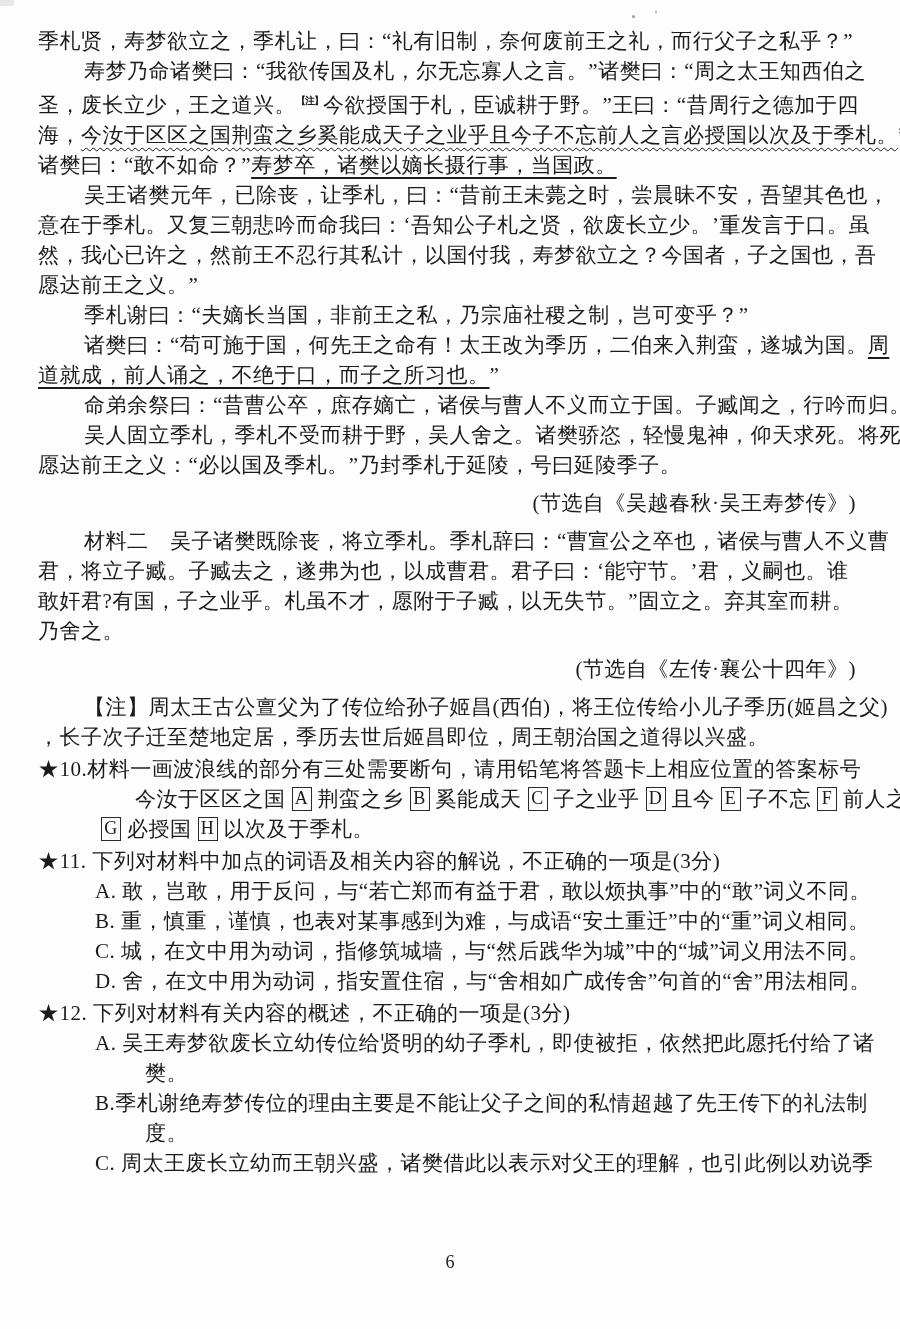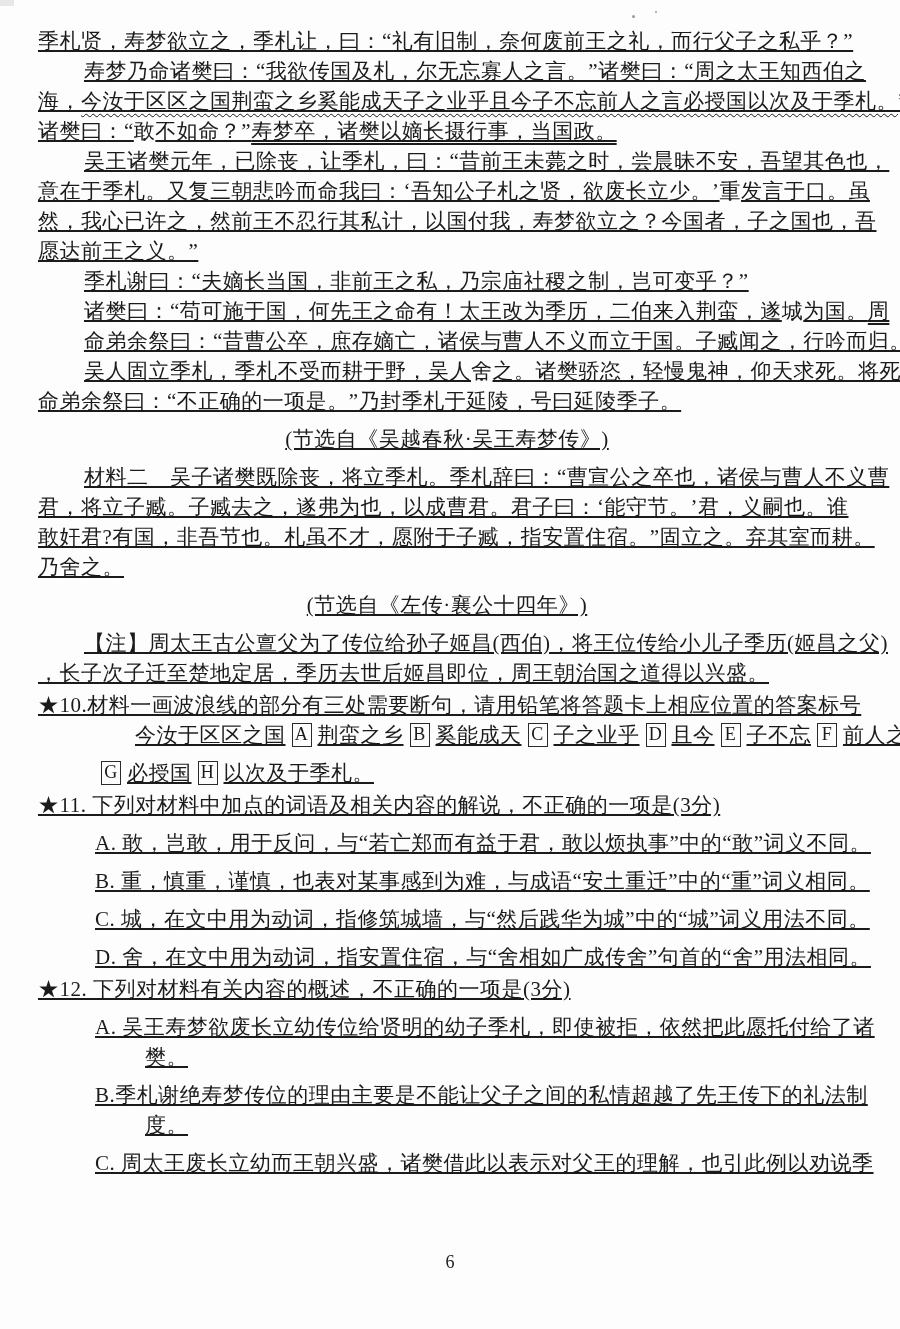--- a/index.html
+++ b/index.html
@@ -14,28 +14,27 @@
   .page {
     position: absolute;
     inset: 0;
     padding: 26px 38px 0 38px;
   }
   .text-line {
     font-size: 21px;
     line-height: 30px;
     white-space: nowrap;
     letter-spacing: 0.5px;
-    text-decoration: underline;
   }
   .ind0 { padding-left: 0; }
   .ind1 { padding-left: 46px; }
-  .ind2 { padding-left: 57px; margin-top: 8px; }
+  .ind2 { padding-left: 57px; }
   .ind3 { padding-left: 97px; }
   .ind4 { padding-left: 107px; }
-  .right { text-align: center; padding-right: 6px; }
+  .right { text-align: right; padding-right: 6px; }
 
   
   p[data-name="attribution-wuyue"],
   p[data-name="material-two-line-1"],
   p[data-name="attribution-zuozhuan"],
   p[data-name="note-line-1"] { margin-top: 8px; }
   p[data-name="question-10-line-1"],
   p[data-name="question-11-stem"],
   p[data-name="question-12-stem"] { margin-top: 2px; }
 
@@ -100,35 +99,37 @@
 <body>
 
 <div class="page" data-name="exam-page">
   <div class="edge-shadow" data-name="scan-edge-artifact"></div>
   <div class="speck speck-1" data-name="scan-speck"></div>
   <div class="speck speck-2" data-name="scan-speck"></div>
 
   <div data-name="document-body">
       <p class="text-line ind0" data-name="material-one-line-1"><span class="seg-normal" data-name="text-segment">季札贤，寿梦欲立之，季札让，曰：“礼有旧制，奈何废前王之礼，而行父子之私乎？”</span></p>
       <p class="text-line ind1" data-name="material-one-line-2"><span class="seg-normal" data-name="text-segment">寿梦乃命诸樊曰：“我欲传国及札，尔无忘寡人之言。”诸樊曰：“周之太王知西伯之</span></p>
+      <p class="text-line ind0" data-name="material-one-line-3"><span class="seg-normal" data-name="text-segment">圣，废长立少，王之道兴。</span><span class="seg-note" data-name="note-marker-icon">【注】</span><span class="seg-normal" data-name="text-segment">今欲授国于札，臣诚耕于野。”王曰：“昔周行之德加于四</span></p>
       <p class="text-line ind0" data-name="material-one-line-4"><span class="seg-normal" data-name="text-segment">海，</span><span class="seg-wavy" data-name="wavy-underlined-text">今汝于区区之国荆蛮之乡奚能成天子之业乎且今子不忘前人之言必授国以次及于季札。</span><span class="seg-normal" data-name="text-segment">”</span></p>
       <p class="text-line ind0" data-name="material-one-line-5"><span class="seg-normal" data-name="text-segment">诸樊曰：“</span><span class="seg-dot" data-name="emphasis-dot-text">敢</span><span class="seg-normal" data-name="text-segment">不如命？”</span><span class="seg-underline" data-name="underlined-text">寿梦卒，诸樊以嫡长摄行事，当国政。</span></p>
       <p class="text-line ind1" data-name="material-one-line-6"><span class="seg-normal" data-name="text-segment">吴王诸樊元年，已除丧，让季札，曰：“昔前王未薨之时，尝晨昧不安，吾望其色也，</span></p>
       <p class="text-line ind0" data-name="material-one-line-7"><span class="seg-normal" data-name="text-segment">意在于季札。又复三朝悲吟而命我曰：‘吾知公子札之贤，欲废长立少。’</span><span class="seg-dot" data-name="emphasis-dot-text">重</span><span class="seg-normal" data-name="text-segment">发言于口。虽</span></p>
       <p class="text-line ind0" data-name="material-one-line-8"><span class="seg-normal" data-name="text-segment">然，我心已许之，然前王不忍行其私计，以国付我，寿梦欲立之？今国者，子之国也，吾</span></p>
       <p class="text-line ind0" data-name="material-one-line-9"><span class="seg-normal" data-name="text-segment">愿达前王之义。”</span></p>
       <p class="text-line ind1" data-name="material-one-line-10"><span class="seg-normal" data-name="text-segment">季札谢曰：“夫嫡长当国，非前王之私，乃宗庙社稷之制，岂可变乎？”</span></p>
       <p class="text-line ind1" data-name="material-one-line-11"><span class="seg-normal" data-name="text-segment">诸樊曰：“苟可施于国，何先王之命有！太王改为季历，二伯来入荆蛮，遂</span><span class="seg-dot" data-name="emphasis-dot-text">城</span><span class="seg-normal" data-name="text-segment">为国。</span><span class="seg-underline" data-name="underlined-text">周</span></p>
+      <p class="text-line ind0" data-name="material-one-line-12"><span class="seg-underline" data-name="underlined-text">道就成，前人诵之，不绝于口，而子之所习也。</span><span class="seg-normal" data-name="text-segment">”</span></p>
       <p class="text-line ind1" data-name="material-one-line-13"><span class="seg-normal" data-name="text-segment">命弟余祭曰：“昔曹公卒，庶存嫡亡，诸侯与曹人不义而立于国。子臧闻之，行吟而归。</span></p>
       <p class="text-line ind1" data-name="material-one-line-15"><span class="seg-normal" data-name="text-segment">吴人固立季札，季札不受而耕于野，吴人</span><span class="seg-dot" data-name="emphasis-dot-text">舍</span><span class="seg-normal" data-name="text-segment">之。诸樊骄恣，轻慢鬼神，仰天求死。将死，</span></p>
-      <p class="text-line ind0" data-name="material-one-line-16"><span class="seg-normal" data-name="text-segment">命弟余祭曰：“不正确的一项是。”乃封季札于延陵，号曰延陵季子。</span></p>
+      <p class="text-line ind0" data-name="material-one-line-16"><span class="seg-normal" data-name="text-segment">愿达前王之义：“必以国及季札。”乃封季札于延陵，号曰延陵季子。</span></p>
       <p class="text-line ind0 right" data-name="attribution-wuyue"><span class="seg-normal" data-name="text-segment">(节选自《吴越春秋·吴王寿梦传》)</span></p>
       <p class="text-line ind1" data-name="material-two-line-1"><span class="seg-normal" data-name="text-segment">材料二　吴子诸樊既除丧，将立季札。季札辞曰：“曹宣公之卒也，诸侯与曹人不义曹</span></p>
       <p class="text-line ind0" data-name="material-two-line-2"><span class="seg-normal" data-name="text-segment">君，将立子臧。子臧去之，遂弗为也，以成曹君。君子曰：‘能守节。’君，义嗣也。谁</span></p>
-      <p class="text-line ind0" data-name="material-two-line-3"><span class="seg-normal" data-name="text-segment">敢奸君?有国，非吾节也。札虽不才，愿附于子臧，指安置住宿。”固立之。弃其室而耕。</span></p>
+      <p class="text-line ind0" data-name="material-two-line-3"><span class="seg-normal" data-name="text-segment">敢奸君?有国，子之业乎。札虽不才，愿附于子臧，以无失节。”固立之。弃其室而耕。</span></p>
       <p class="text-line ind0" data-name="material-two-line-4"><span class="seg-normal" data-name="text-segment">乃舍之。</span></p>
       <p class="text-line ind0 right" data-name="attribution-zuozhuan"><span class="seg-normal" data-name="text-segment">(节选自《左传·襄公十四年》)</span></p>
       <p class="text-line ind1" data-name="note-line-1"><span class="seg-normal" data-name="text-segment">【注】周太王古公亶父为了传位给孙子姬昌(西伯)，将王位传给小儿子季历(姬昌之父)</span></p>
       <p class="text-line ind0" data-name="note-line-2"><span class="seg-normal" data-name="text-segment">，长子次子迁至楚地定居，季历去世后姬昌即位，周王朝治国之道得以兴盛。</span></p>
       <p class="text-line ind0" data-name="question-10-line-1"><span class="seg-normal" data-name="text-segment">★10.材料一画波浪线的部分有三处需要断句，请用铅笔将答题卡上相应位置的答案标号</span></p>
       <p class="text-line ind3" data-name="question-10-answer-line-1"><span class="seg-normal" data-name="text-segment">今汝于区区之国</span><span class="seg-box" data-name="answer-letter-box">A</span><span class="seg-normal" data-name="text-segment">荆蛮之乡</span><span class="seg-box" data-name="answer-letter-box">B</span><span class="seg-normal" data-name="text-segment">奚能成天</span><span class="seg-box" data-name="answer-letter-box">C</span><span class="seg-normal" data-name="text-segment">子之业乎</span><span class="seg-box" data-name="answer-letter-box">D</span><span class="seg-normal" data-name="text-segment">且今</span><span class="seg-box" data-name="answer-letter-box">E</span><span class="seg-normal" data-name="text-segment">子不忘</span><span class="seg-box" data-name="answer-letter-box">F</span><span class="seg-normal" data-name="text-segment">前人之言</span></p>
       <p class="text-line ind2" data-name="question-10-answer-line-2"><span class="seg-box" data-name="answer-letter-box">G</span><span class="seg-normal" data-name="text-segment">必授国</span><span class="seg-box" data-name="answer-letter-box">H</span><span class="seg-normal" data-name="text-segment">以次及于季札。</span></p>
       <p class="text-line ind0" data-name="question-11-stem"><span class="seg-normal" data-name="text-segment">★11. 下列对材料中加点的词语及相关内容的解说，不正确的一项是(3分)</span></p>
       <p class="text-line ind2" data-name="question-11-option-a"><span class="seg-normal" data-name="text-segment">A. 敢，岂敢，用于反问，与“若亡郑而有益于君，敢以烦执事”中的“敢”词义不同。</span></p>
       <p class="text-line ind2" data-name="question-11-option-b"><span class="seg-normal" data-name="text-segment">B. 重，慎重，谨慎，也表对某事感到为难，与成语“安土重迁”中的“重”词义相同。</span></p>

